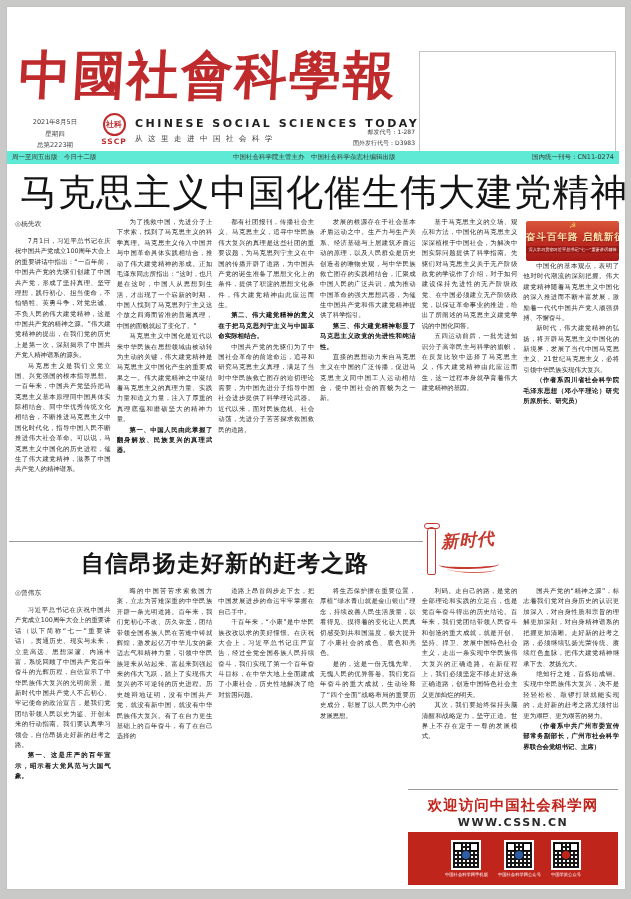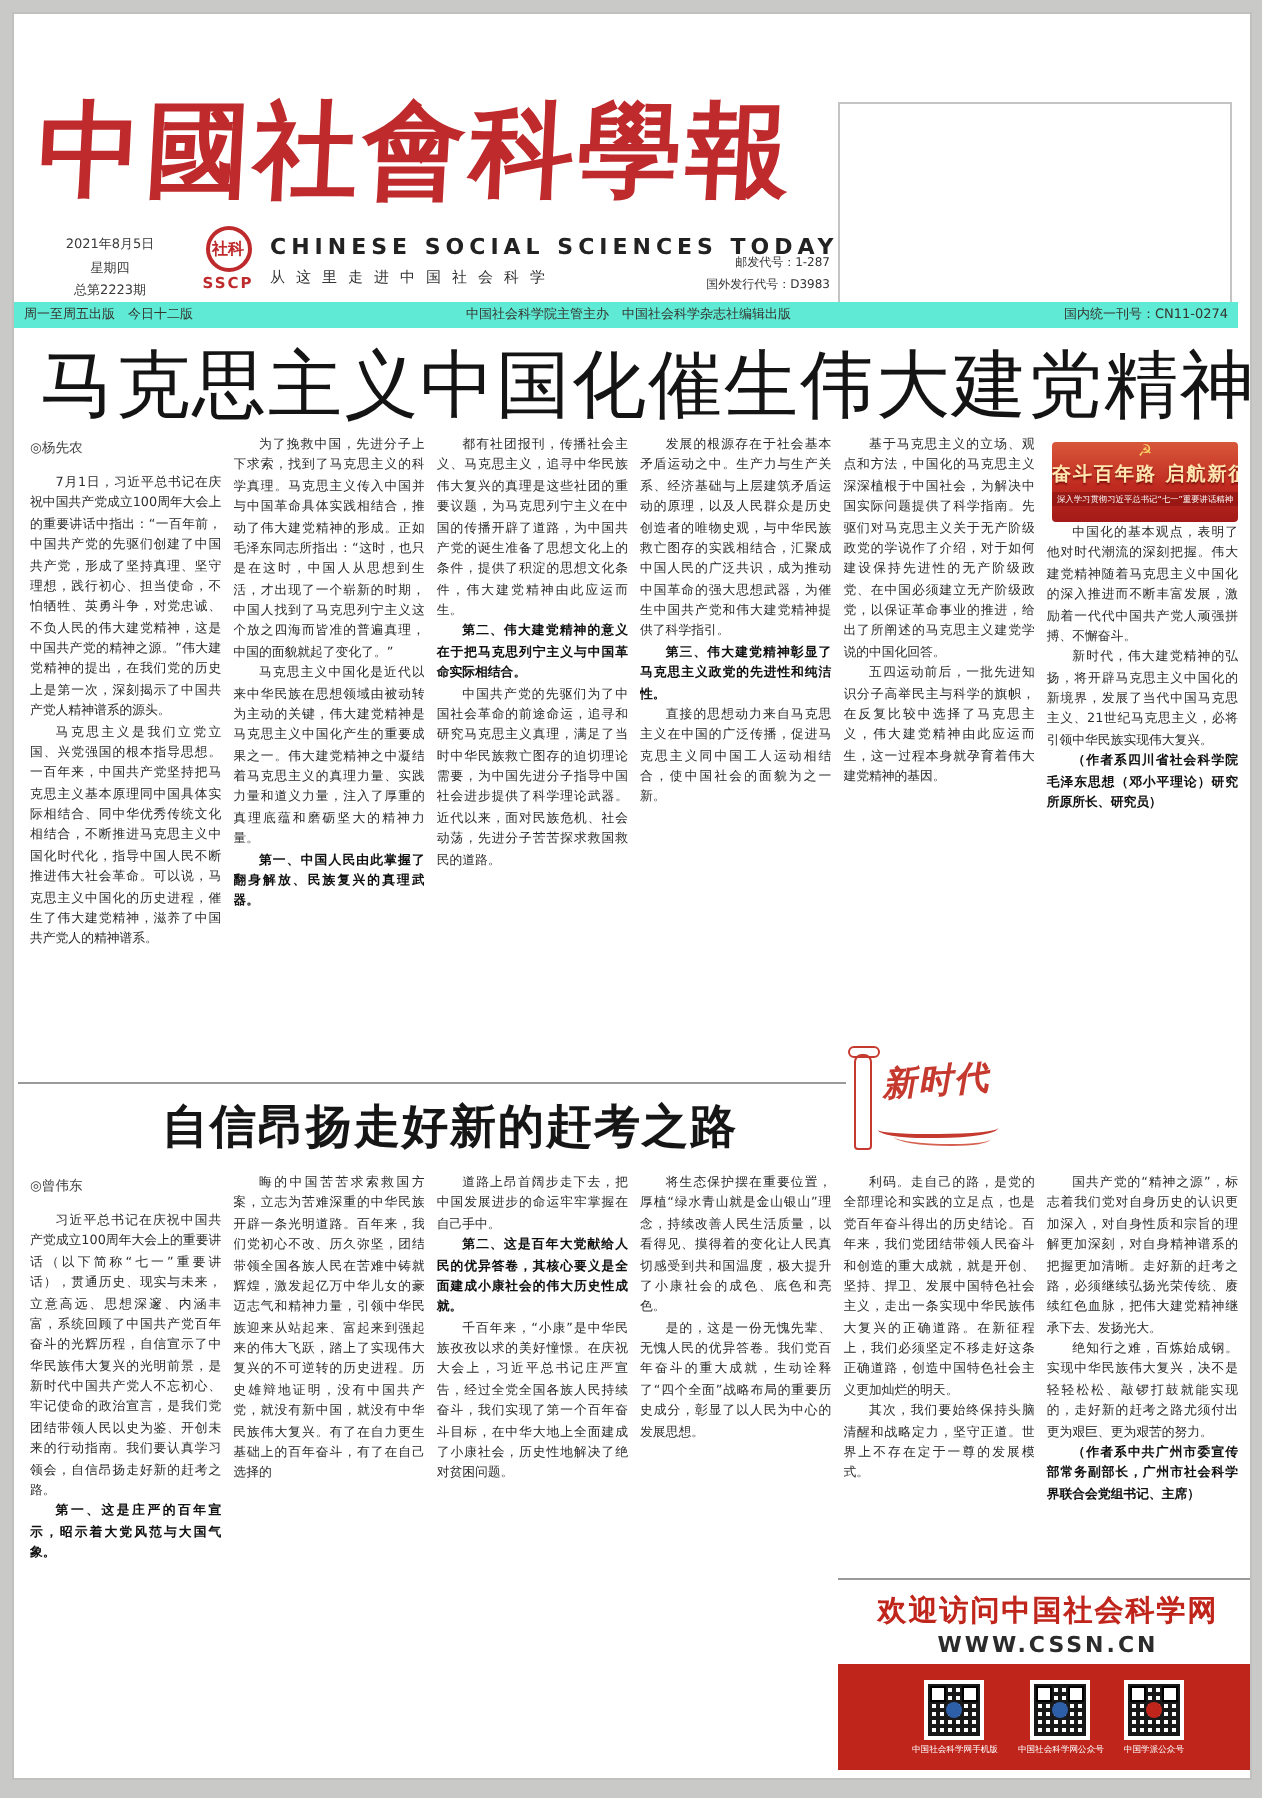--- a/index.html
+++ b/index.html
@@ -68,21 +68,21 @@
     font-style:italic; letter-spacing:1px; white-space:nowrap;
     font-family:"DejaVu Serif",serif; transform:rotate(-4deg); }
   .stamp-wave { position:absolute; left:16px; top:38px; width:60px; height:10px;
     border-bottom:2px solid #c5392f; border-radius:0 0 50% 40%; }
   .stamp-wave2 { position:absolute; left:24px; top:44px; width:48px; height:8px;
     border-bottom:1.5px solid #d6604f; border-radius:0 0 40% 60%; }
   .headline2 { position:absolute; left:0; top:541px; width:436px; text-align:center;
     font-size:23px; font-weight:900; color:#161616; letter-spacing:1px; white-space:nowrap; }
 
   
-  .promo { position:absolute; left:412px; top:782px; width:210px; border-top:1px solid #9a9a9a;
+  .promo { position:absolute; left:401px; top:782px; width:210px; border-top:1px solid #9a9a9a;
     padding-top:6px; text-align:center; }
   .promo-title { font-size:14.5px; font-weight:900; color:#c0251c; letter-spacing:1px; white-space:nowrap; }
   .promo-url { font-size:11px; font-weight:bold; color:#2b2b2b; letter-spacing:1.5px; margin-top:1px; }
   .qr-strip { margin-top:3px; height:53px; background:#c0251c; display:flex;
     align-items:center; justify-content:center; gap:10px; }
   .qr-unit { display:flex; flex-direction:column; align-items:center; }
   .qr { width:30px; height:30px; background:#fff; padding:2px; position:relative; }
   .qr-pat { width:100%; height:100%;
     background-image:repeating-linear-gradient(0deg,#181818 0 2px,transparent 2px 4px),
                      repeating-linear-gradient(90deg,#181818 0 2px,#ffffff 2px 4px); }
@@ -183,21 +183,20 @@
       <div class="col">
         <p class="byline">◎曾伟东</p>
         <p>习近平总书记在庆祝中国共产党成立100周年大会上的重要讲话（以下简称“七一”重要讲话），贯通历史、现实与未来，立意高远、思想深邃、内涵丰富，系统回顾了中国共产党百年奋斗的光辉历程，自信宣示了中华民族伟大复兴的光明前景，是新时代中国共产党人不忘初心、牢记使命的政治宣言，是我们党团结带领人民以史为鉴、开创未来的行动指南。我们要认真学习领会，自信昂扬走好新的赶考之路。</p>
         <p class="bold">第一、这是庄严的百年宣示，昭示着大党风范与大国气象。</p>
       </div>
       <div class="col">
         <p>晦的中国苦苦求索救国方案，立志为苦难深重的中华民族开辟一条光明道路。百年来，我们党初心不改、历久弥坚，团结带领全国各族人民在苦难中铸就辉煌，激发起亿万中华儿女的豪迈志气和精神力量，引领中华民族迎来从站起来、富起来到强起来的伟大飞跃，踏上了实现伟大复兴的不可逆转的历史进程。历史雄辩地证明，没有中国共产党，就没有新中国，就没有中华民族伟大复兴。有了在自力更生基础上的百年奋斗，有了在自己选择的</p>
       </div>
       <div class="col">
         <p>道路上昂首阔步走下去，把中国发展进步的命运牢牢掌握在自己手中。</p>
-        <p class="bold">第二、这是百年大党献给人民的优异答卷，其核心要义是全面建成小康社会的伟大历史性成就。</p>
         <p>千百年来，“小康”是中华民族孜孜以求的美好憧憬。在庆祝大会上，习近平总书记庄严宣告，经过全党全国各族人民持续奋斗，我们实现了第一个百年奋斗目标，在中华大地上全面建成了小康社会，历史性地解决了绝对贫困问题。</p>
       </div>
       <div class="col">
         <p>将生态保护摆在重要位置，厚植“绿水青山就是金山银山”理念，持续改善人民生活质量，以看得见、摸得着的变化让人民真切感受到共和国温度，极大提升了小康社会的成色、底色和亮色。</p>
         <p>是的，这是一份无愧先辈、无愧人民的优异答卷。我们党百年奋斗的重大成就，生动诠释了“四个全面”战略布局的重要历史成分，彰显了以人民为中心的发展思想。</p>
       </div>
       <div class="col">
         <p>利码。走自己的路，是党的全部理论和实践的立足点，也是党百年奋斗得出的历史结论。百年来，我们党团结带领人民奋斗和创造的重大成就，就是开创、坚持、捍卫、发展中国特色社会主义，走出一条实现中华民族伟大复兴的正确道路。在新征程上，我们必须坚定不移走好这条正确道路，创造中国特色社会主义更加灿烂的明天。</p>
         <p>其次，我们要始终保持头脑清醒和战略定力，坚守正道。世界上不存在定于一尊的发展模式。</p>
       </div>

